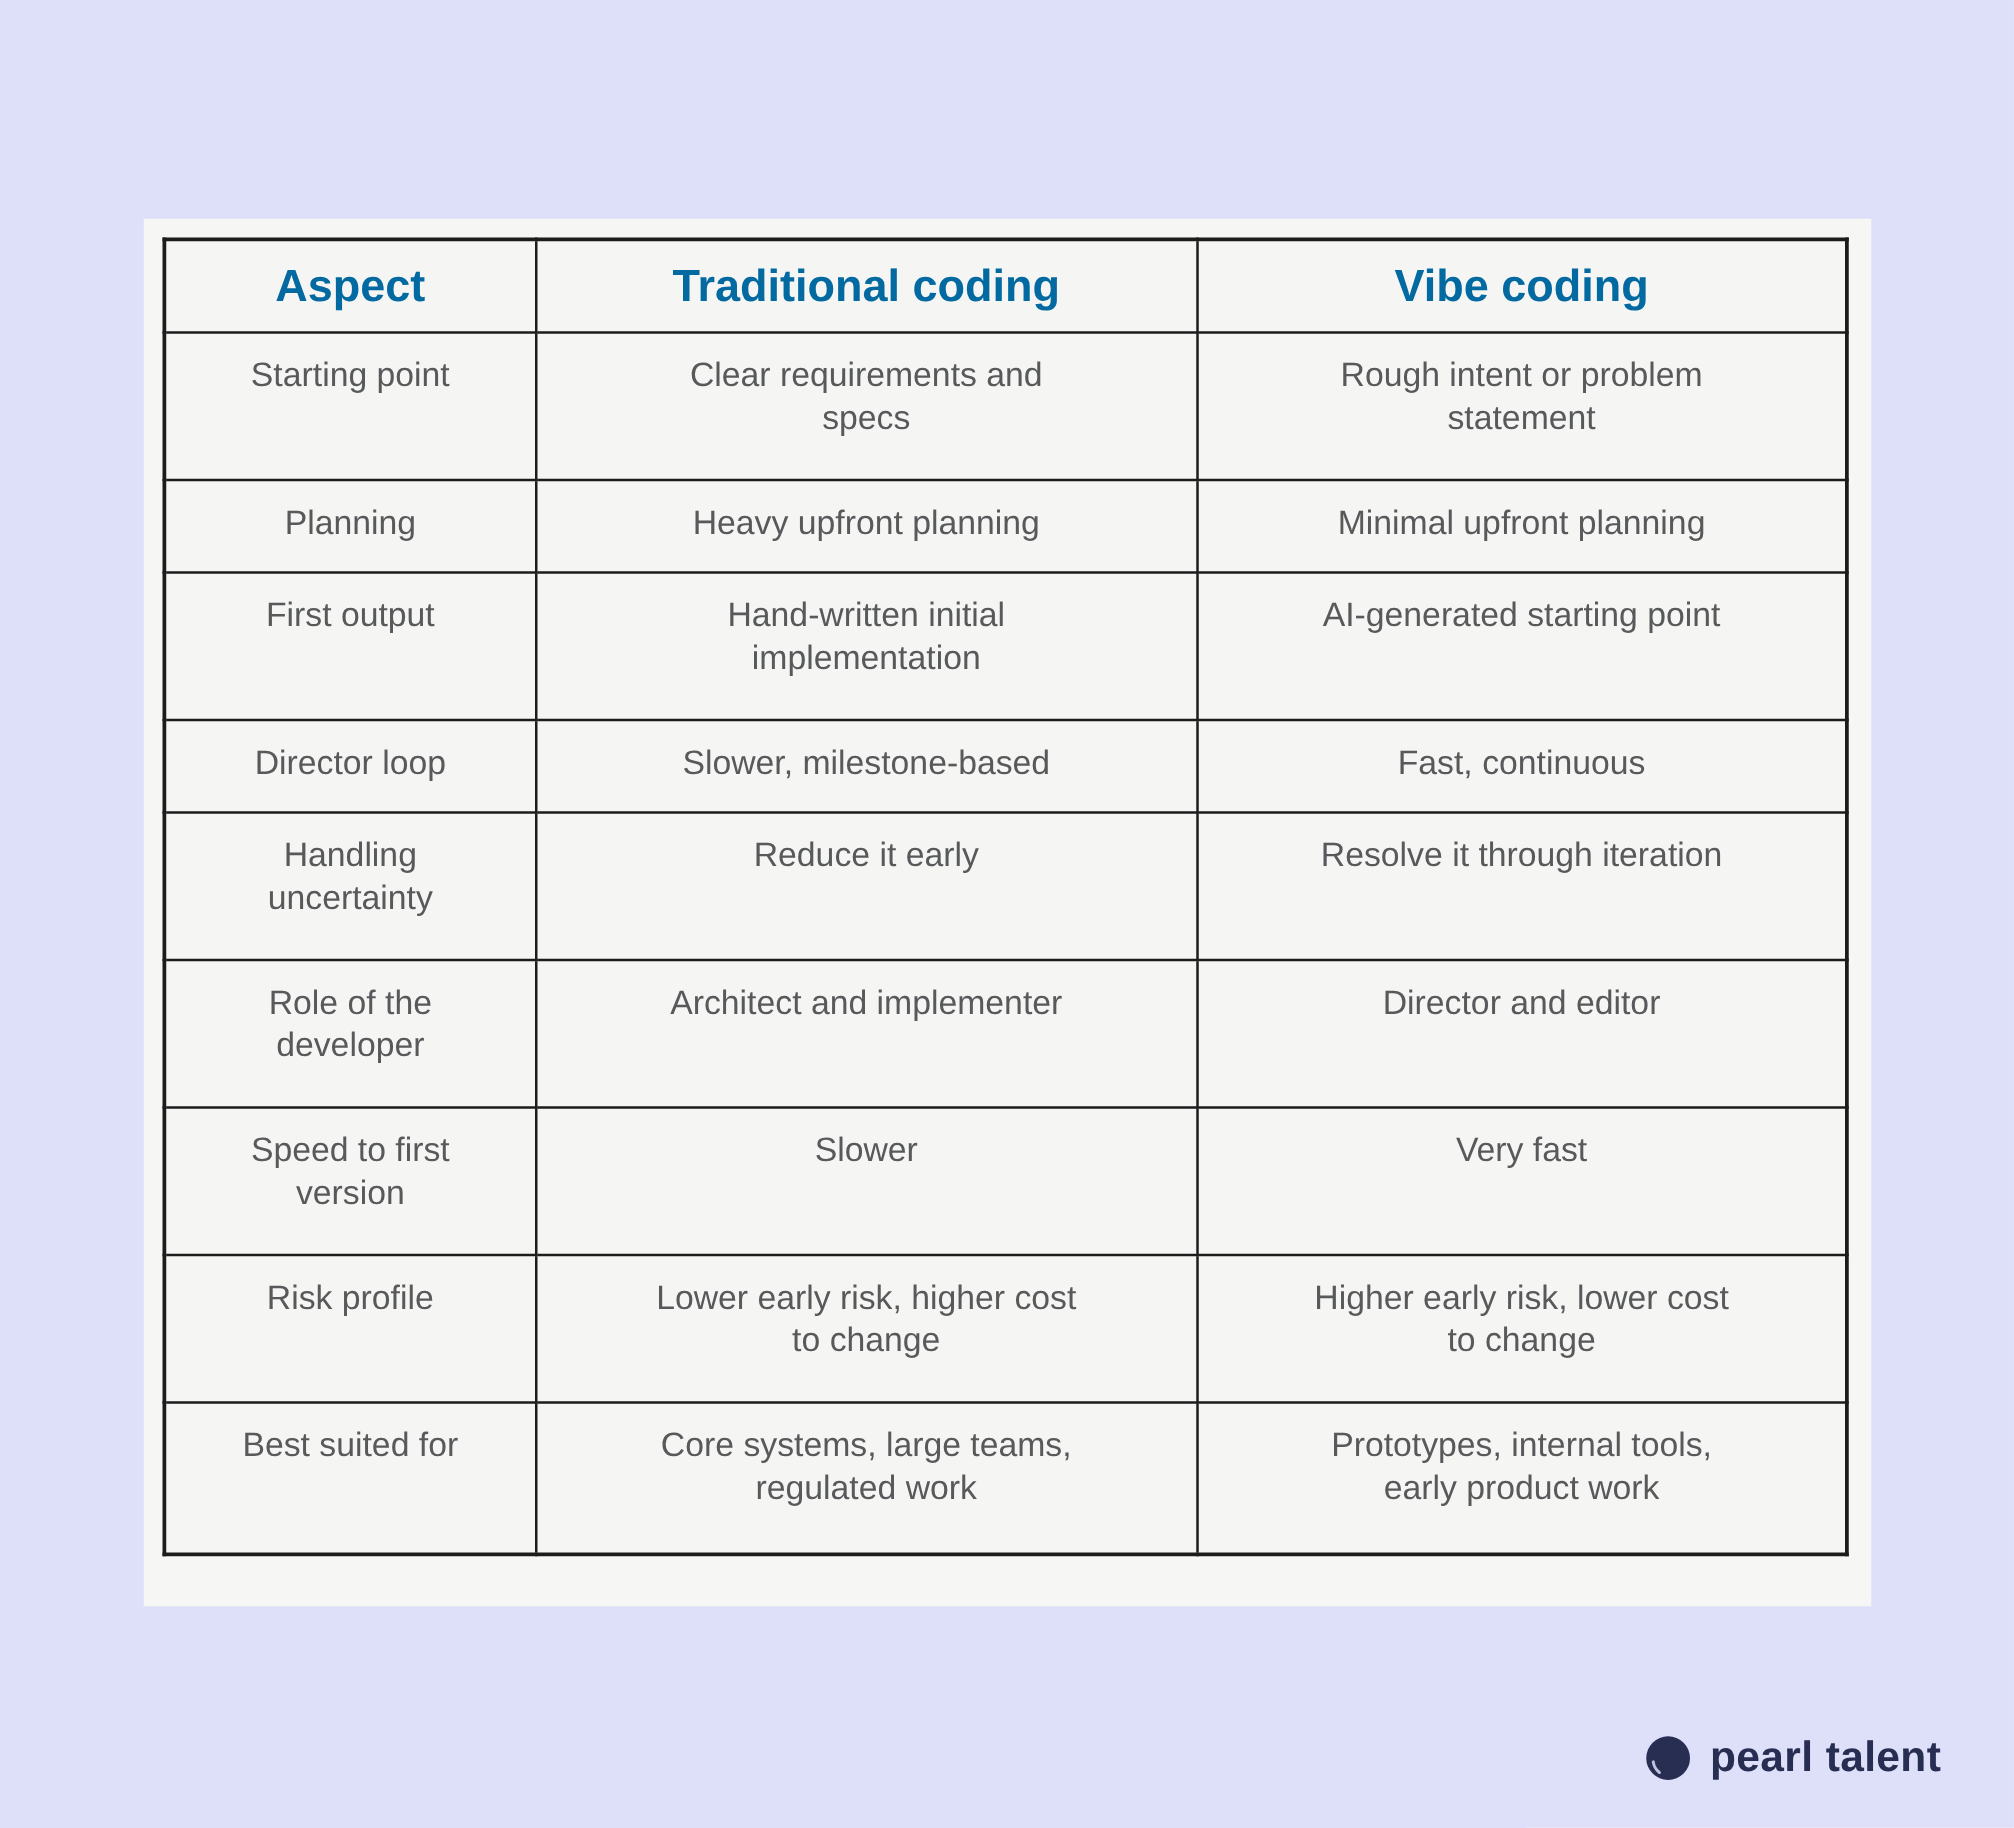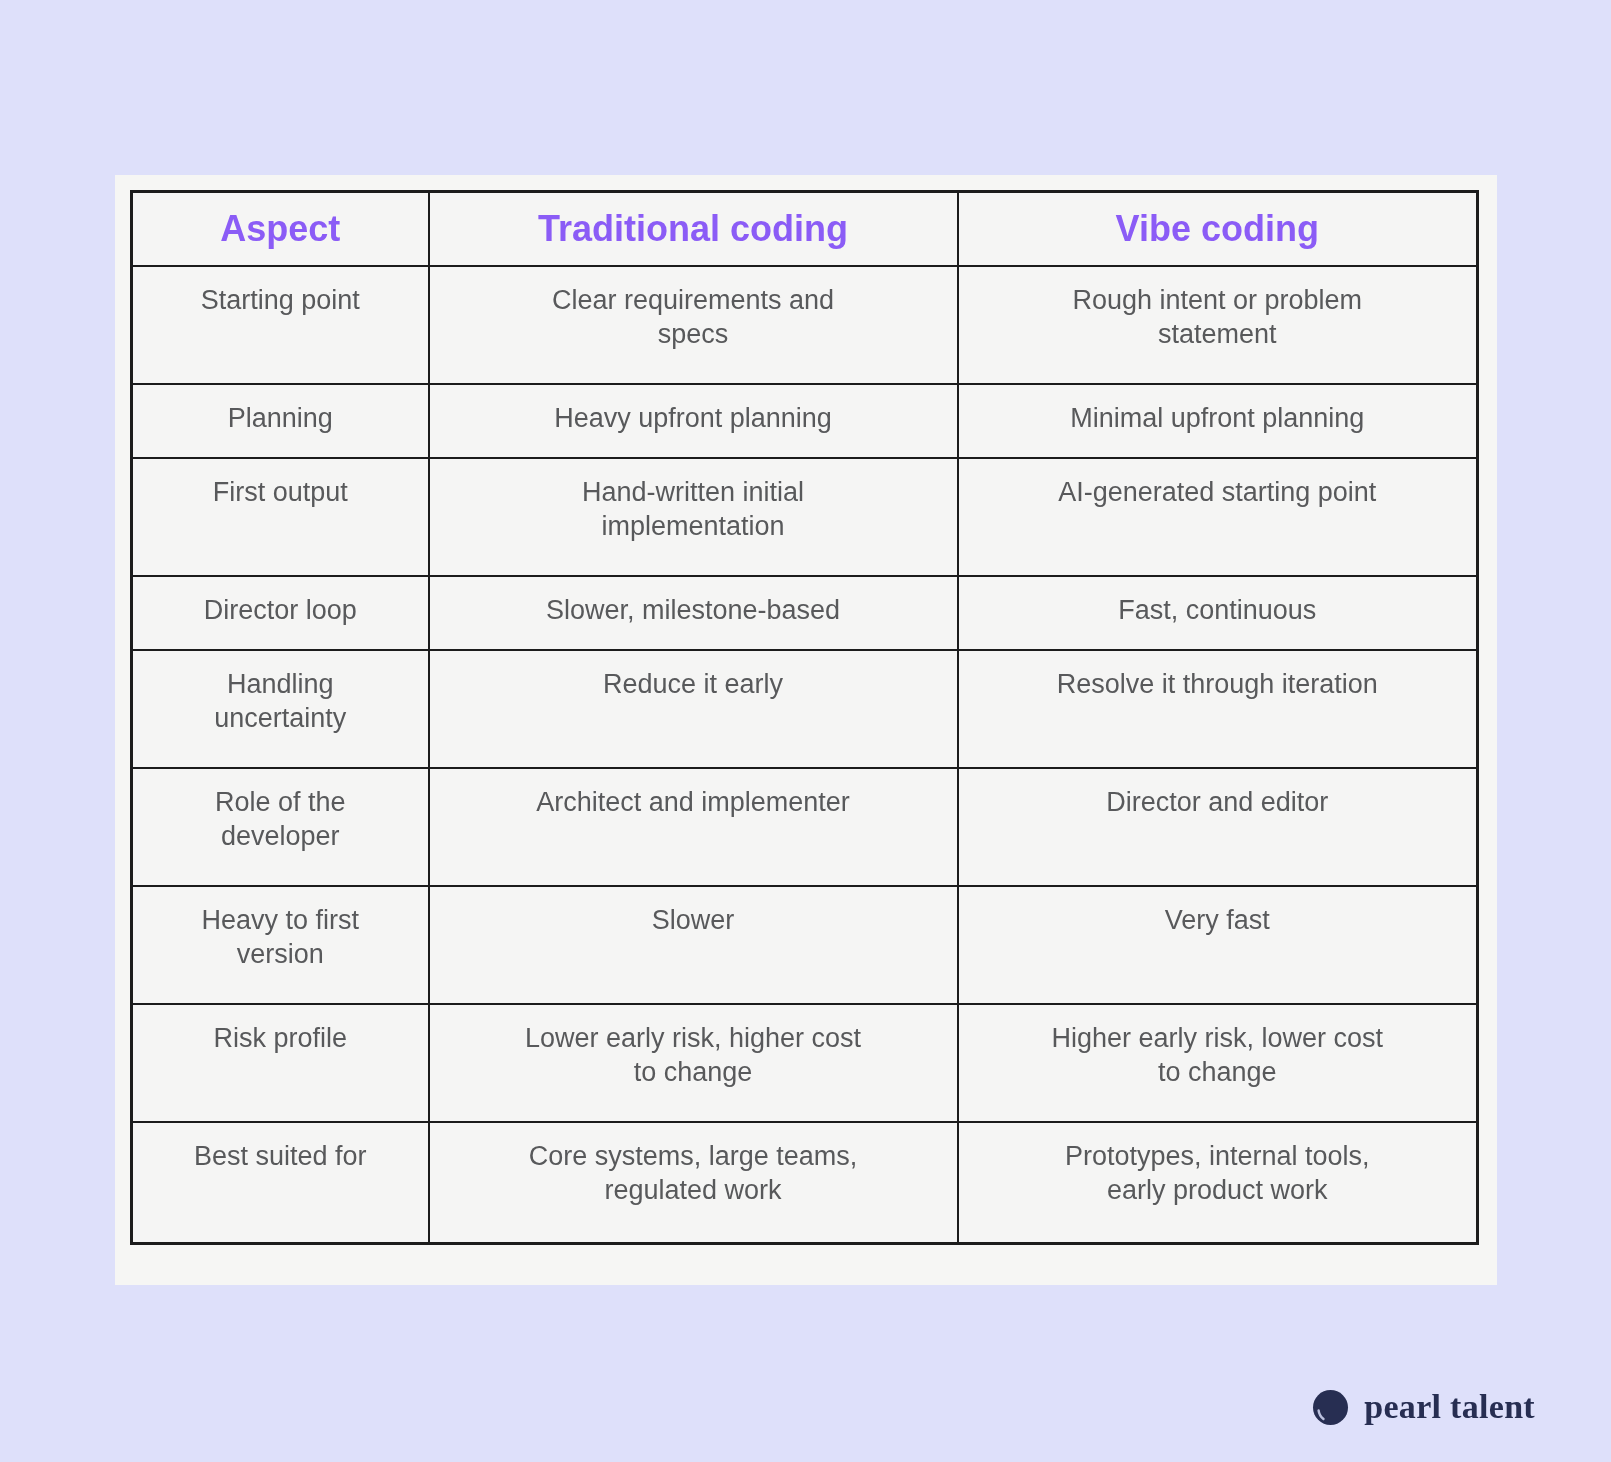--- a/index.html
+++ b/index.html
@@ -39,43 +39,42 @@
     border: 2px solid #1c1c1c;
     background: #f5f5f4;
     text-align: center;
     box-sizing: border-box;
     white-space: pre-line;
     overflow: hidden;
   }
   table.cmp th {
     font-size: 36px;
     font-weight: bold;
-    color: #8b5cf6;
+    color: #0369a1;
     vertical-align: middle;
     padding: 4px 6px;
   }
   table.cmp td {
     font-size: 27px;
     line-height: 1.28;
     color: #58595b;
     vertical-align: top;
     padding: 16px 6px 8px 6px;
   }
   tr.hr   { height: 74px; }
   tr.short{ height: 74px; margin-top: 28px; }
   tr.tall { height: 118px; }
   tr.last { height: 122px; }
   .logo {
     position: absolute;
-    right: 76px;
+    right: 58px;
     bottom: 36px;
     display: flex;
     align-items: center;
     gap: 15px;
-    font-family: Liberation Serif, serif;
   }
   .logo .wordmark {
     font-size: 34px;
     font-weight: 600;
     color: #272e52;
     letter-spacing: 0.3px;
   }
 </style>
 </head>
 <body>
@@ -126,21 +125,21 @@
           <td>Reduce it early</td>
           <td>Resolve it through iteration</td>
         </tr>
         <tr class="tall">
           <td>Role of the
 developer</td>
           <td>Architect and implementer</td>
           <td>Director and editor</td>
         </tr>
         <tr class="tall">
-          <td>Heavy to first
+          <td>Speed to first
 version</td>
           <td>Slower</td>
           <td>Very fast</td>
         </tr>
         <tr class="tall">
           <td>Risk profile</td>
           <td>Lower early risk, higher cost
 to change</td>
           <td>Higher early risk, lower cost
 to change</td>

